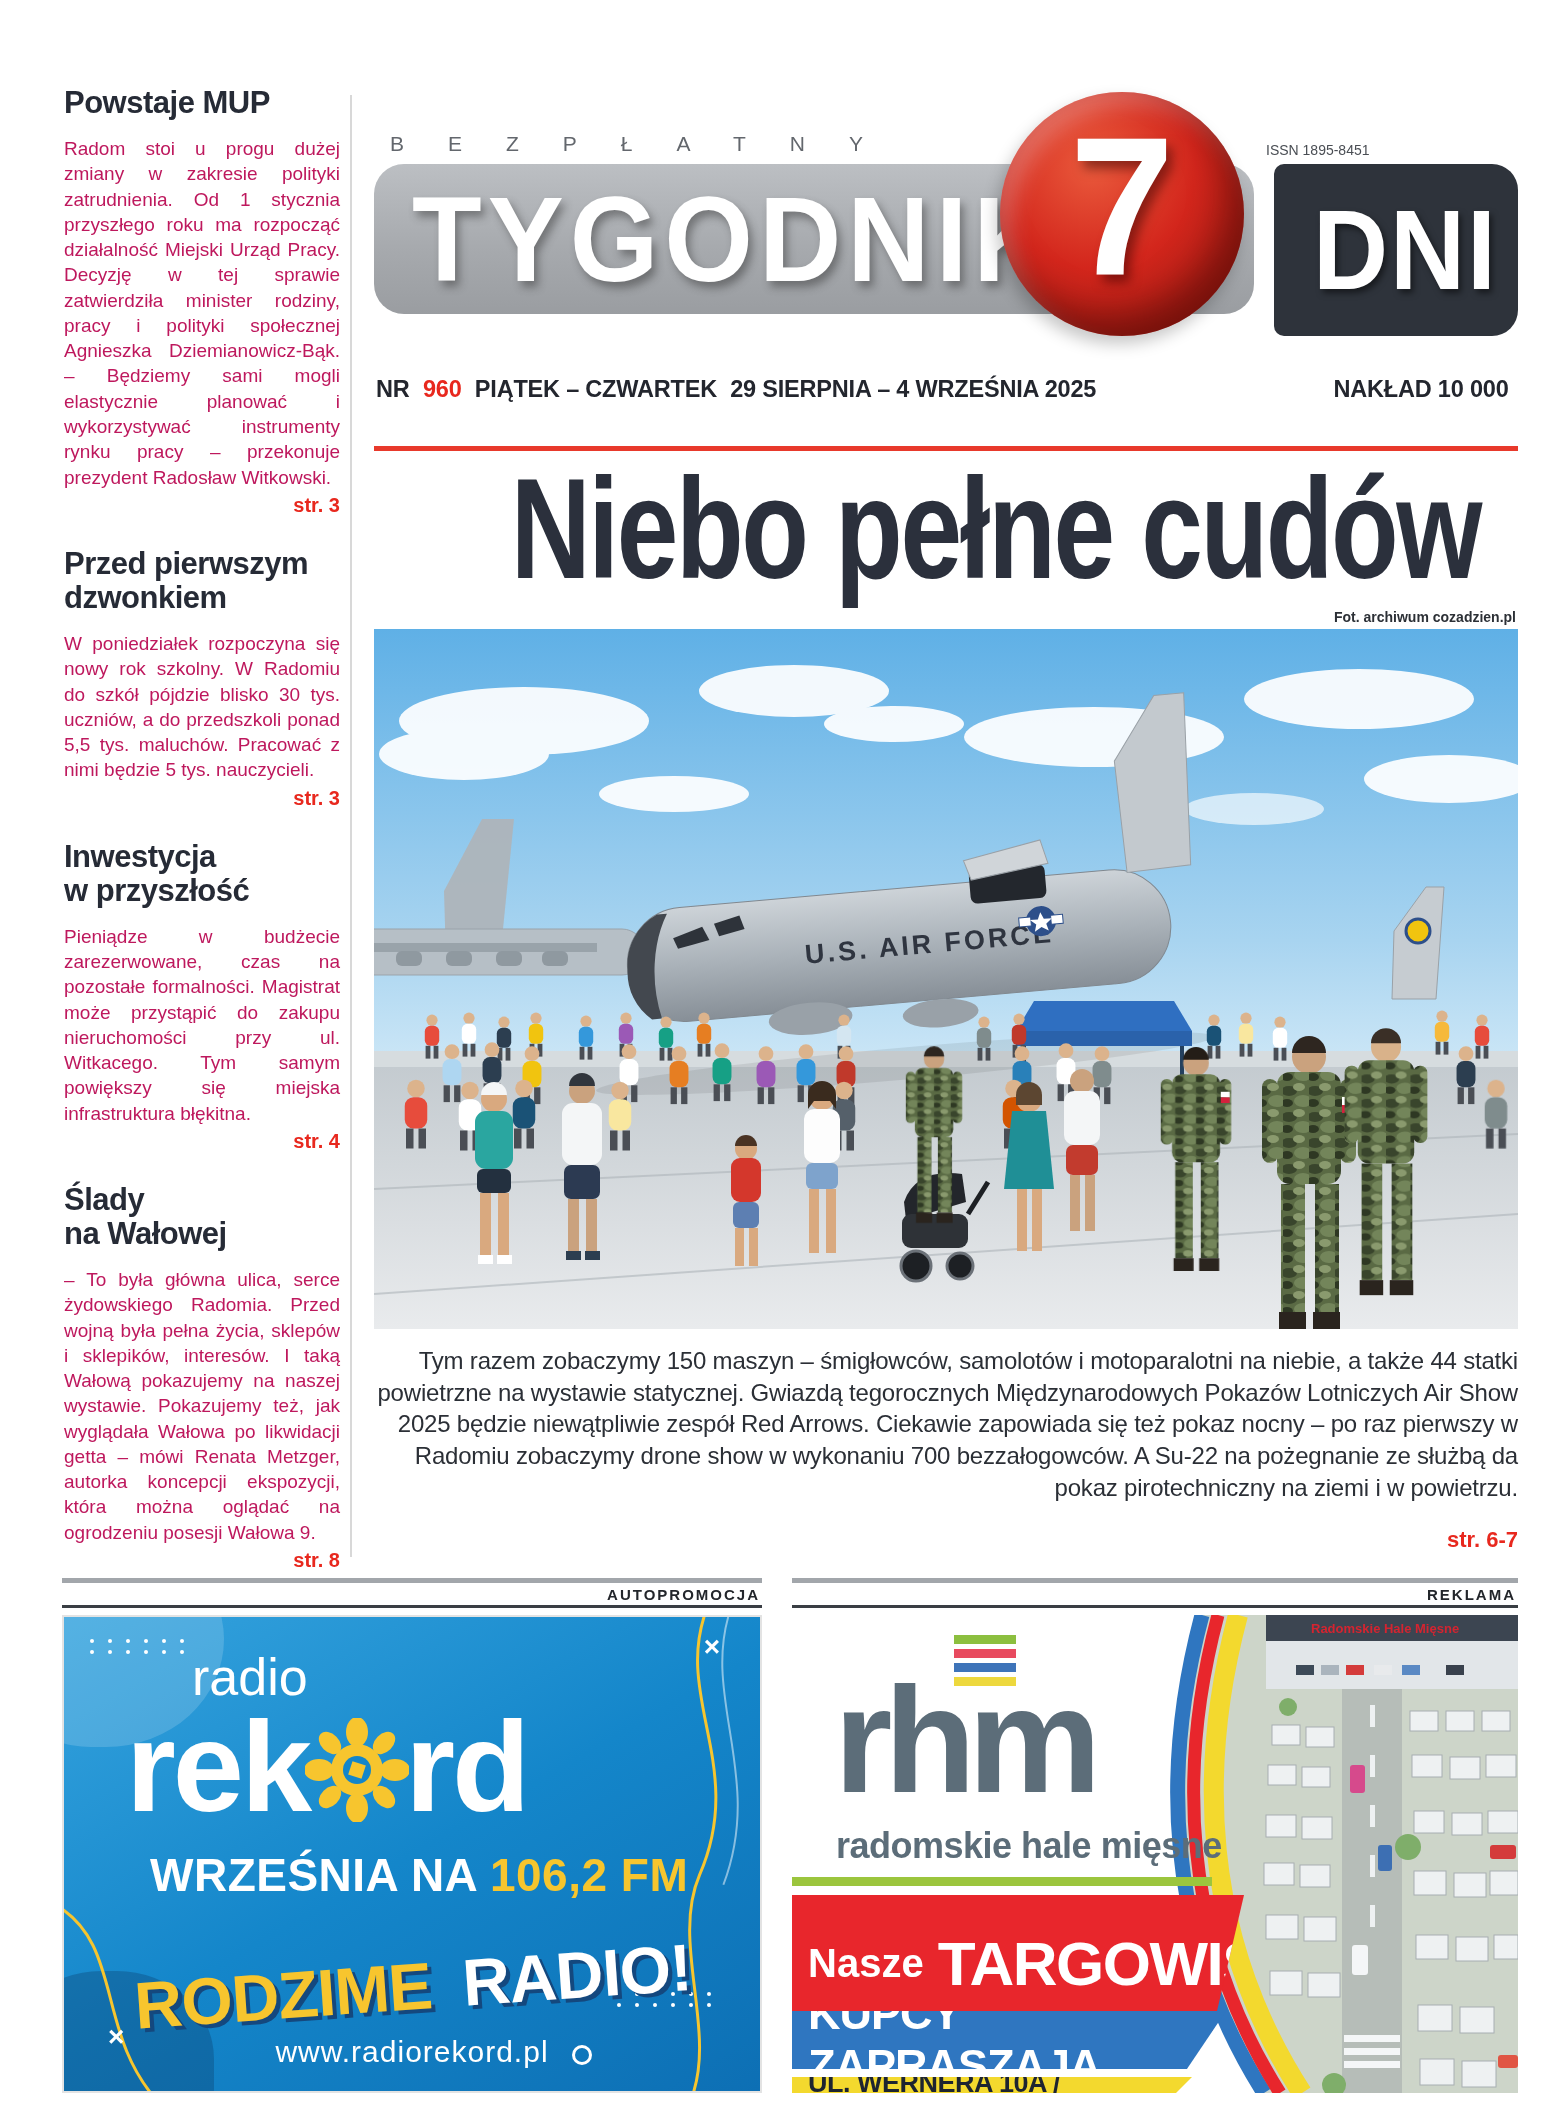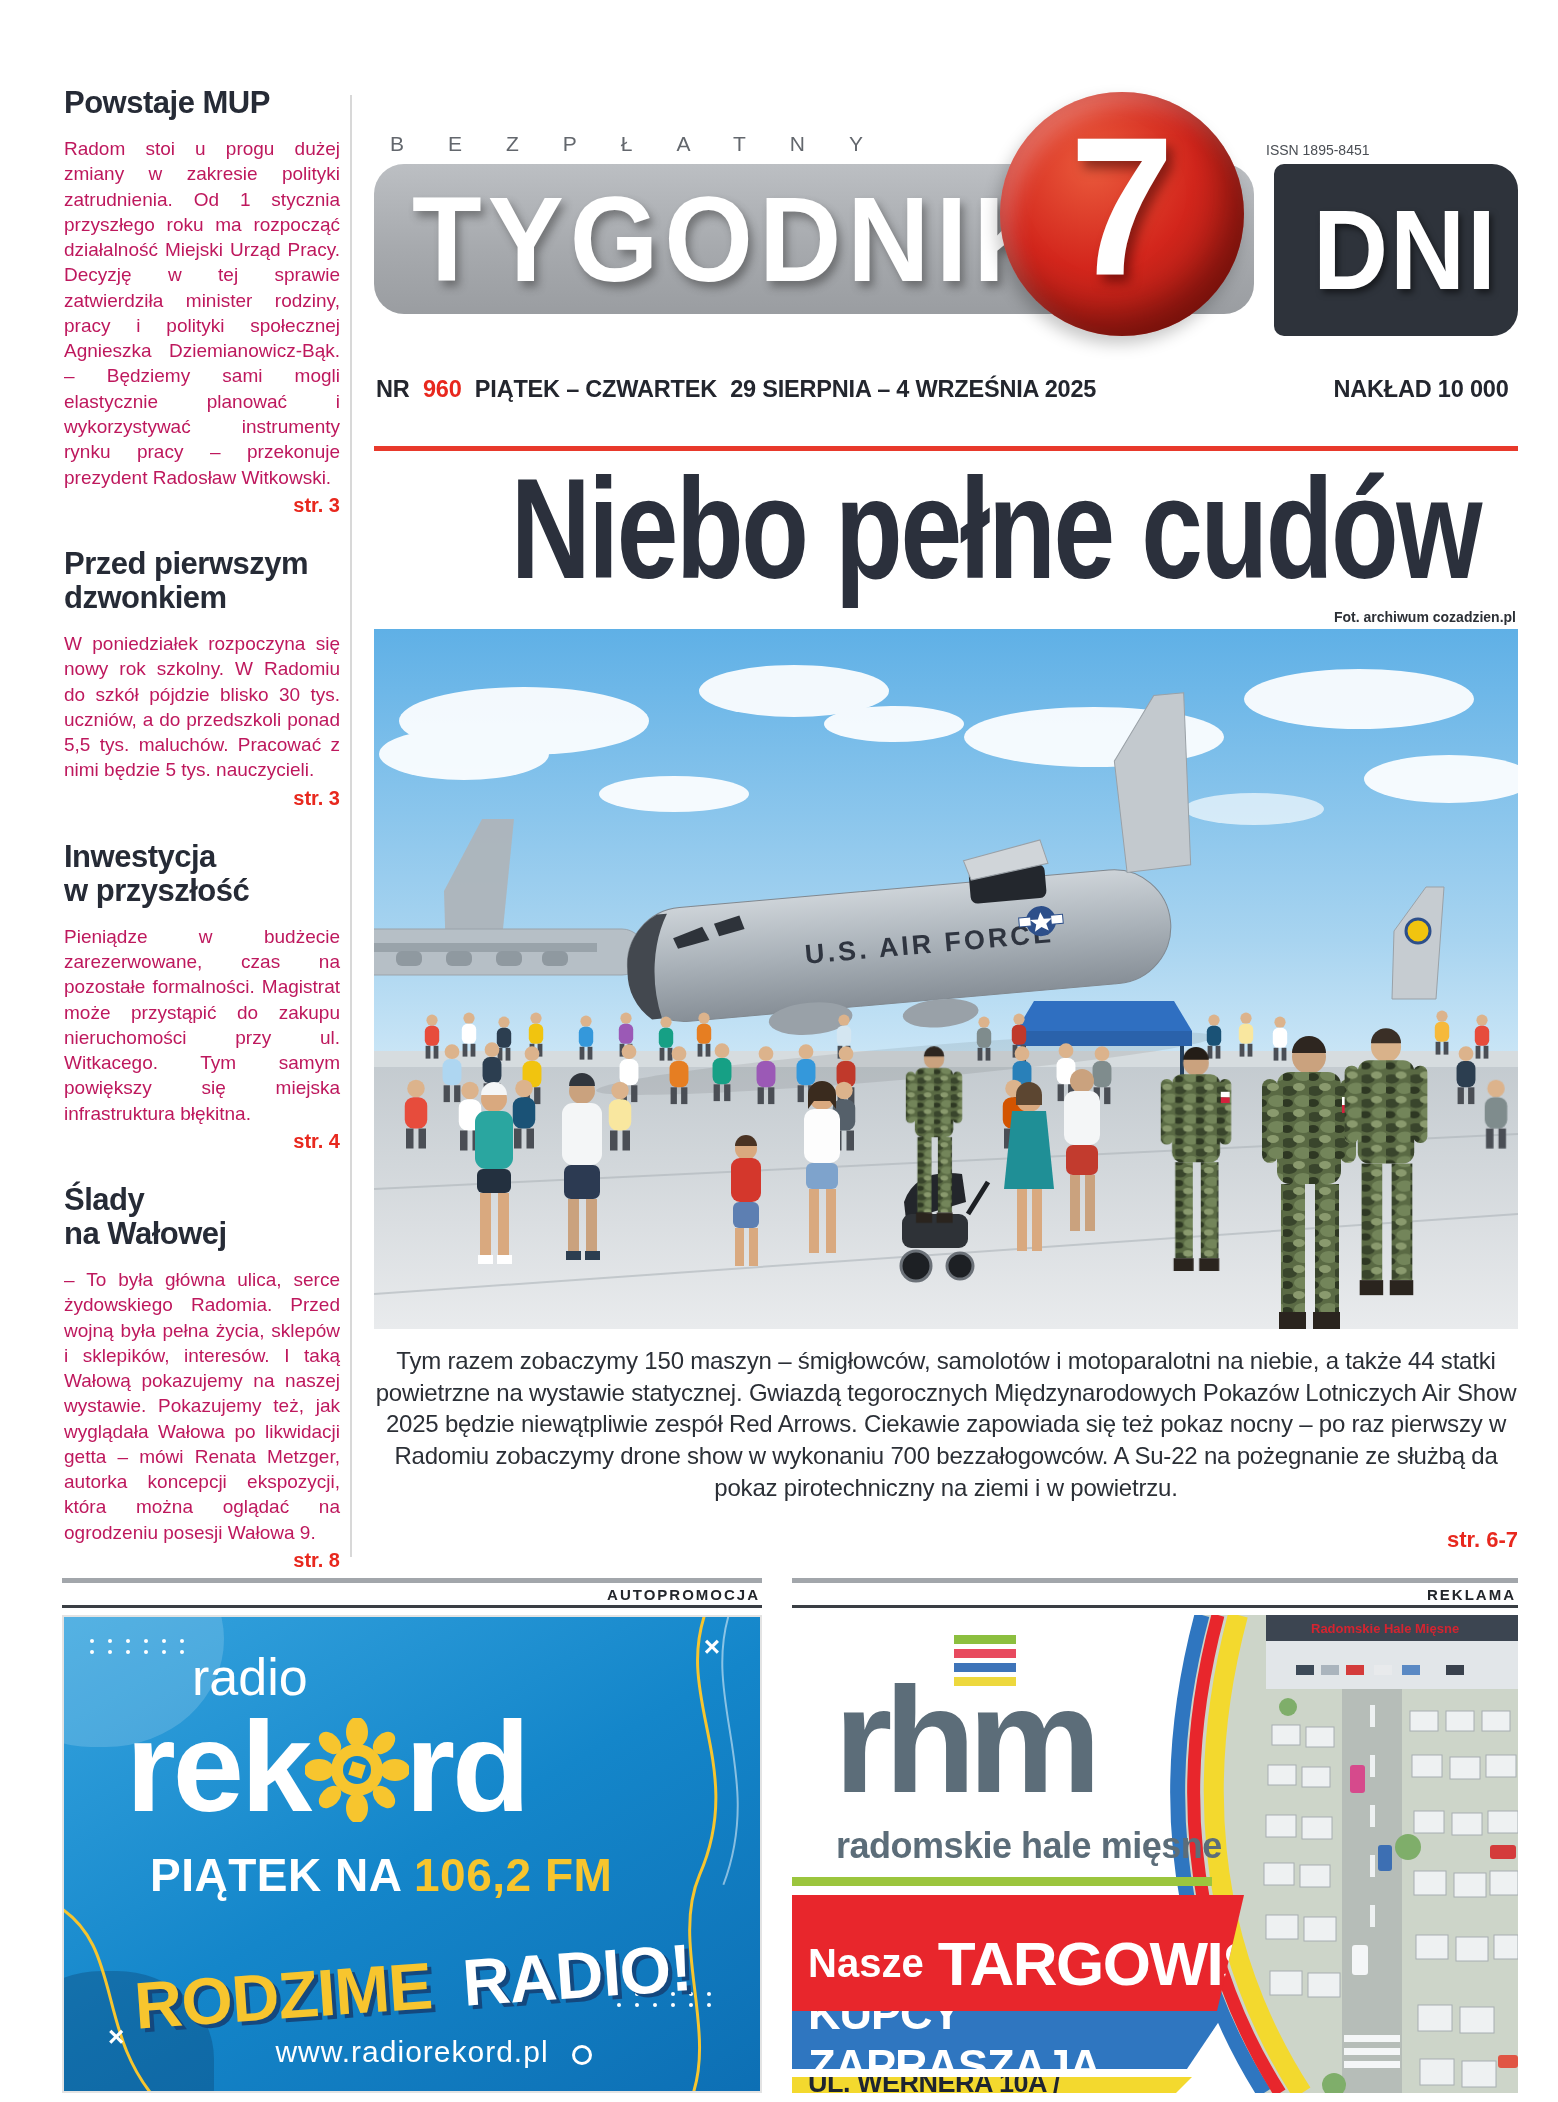--- a/index.html
+++ b/index.html
@@ -66,21 +66,21 @@
   .red-rule{margin-top:44px;height:5px;background:#e8392b;}
   .headline-wrap{text-align:left;margin-top:6px;height:152px;}
   .headline{
     display:inline-block;font-size:142px;font-weight:800;color:#2b303c;line-height:1.02;
     white-space:nowrap;letter-spacing:-3px;transform:scaleX(.78);transform-origin:center;
   }
   .photo-credit{text-align:right;font-size:14px;font-weight:600;color:#2c3036;margin:0 2px 4px 0;}
   .photo-wrap{width:1144px;height:700px;overflow:hidden;background:#9ec9e8;}
   .lead{
     margin-top:16px;font-size:24px;line-height:1.32;color:#2b2f36;font-weight:500;
-    letter-spacing:-0.2px;text-align:center;
+    letter-spacing:-0.2px;text-align:right;
   }
   .main-ref{text-align:right;color:#e8281e;font-weight:800;font-size:22px;margin-top:12px;}
 
   
   .label-block{position:absolute;top:1578px;border-top:5px solid #a2a6ab;}
   .label-block .label-text{
     display:block;text-align:right;font-size:15px;font-weight:800;letter-spacing:2px;
     color:#23262b;padding:3px 2px 2px 0;border-bottom:3px solid #3a3e44;
   }
   .label-left{left:62px;width:700px;}
@@ -521,21 +521,21 @@
         <ellipse cx="25" cy="79" rx="13" ry="9" transform="rotate(-45 25 79)"></ellipse>
         <ellipse cx="79" cy="79" rx="13" ry="9" transform="rotate(45 79 79)"></ellipse>
         <circle cx="52" cy="52" r="26"></circle>
       </g>
       <circle cx="52" cy="52" r="14" fill="#1486ca"></circle>
       <rect x="45" y="45" width="14" height="14" fill="#f7c52e" transform="rotate(18 52 52)"></rect>
     </svg>
     <span>rd</span>
   </div>
   <div class="r-listen">
-    <span>PIĄTEK NA</span>
+    <span>WRZEŚNIA NA</span>
     <span class="freq">106,2 FM</span>
   </div>
   <div class="r-slogan">
     <span class="s1">RODZIME</span>
     <span class="s2">RADIO!</span>
   </div>
   <div class="r-url">www.radiorekord.pl</div>
 </div>
 
 <div class="ad-right">

